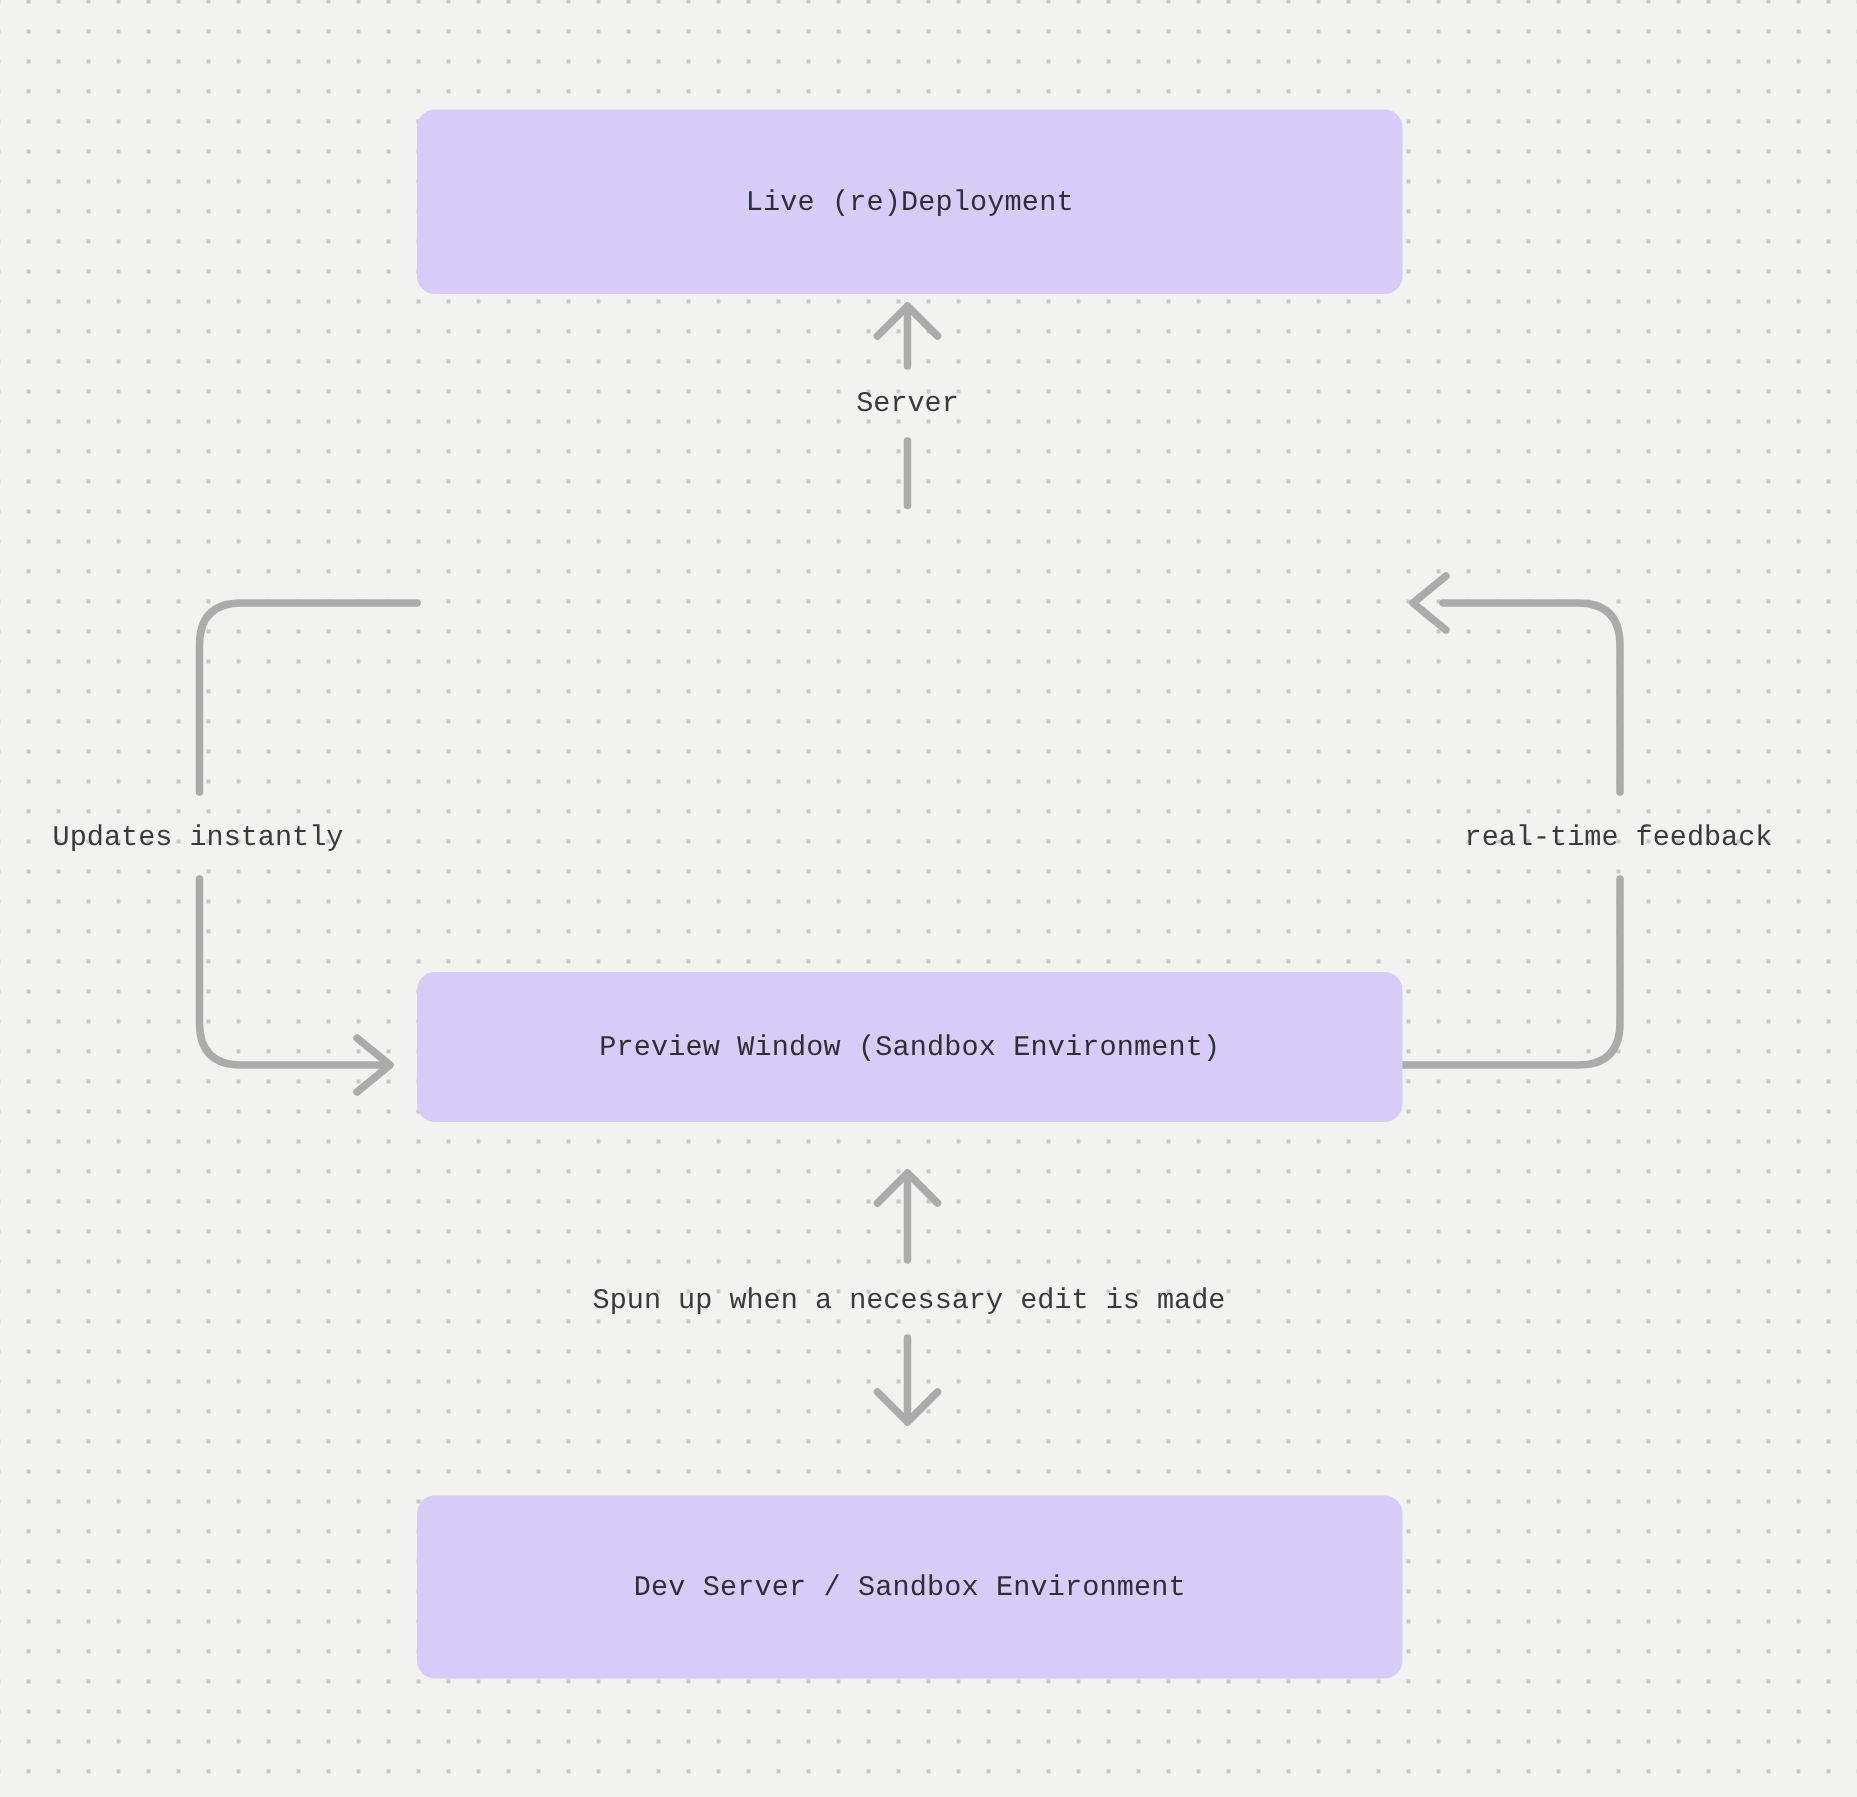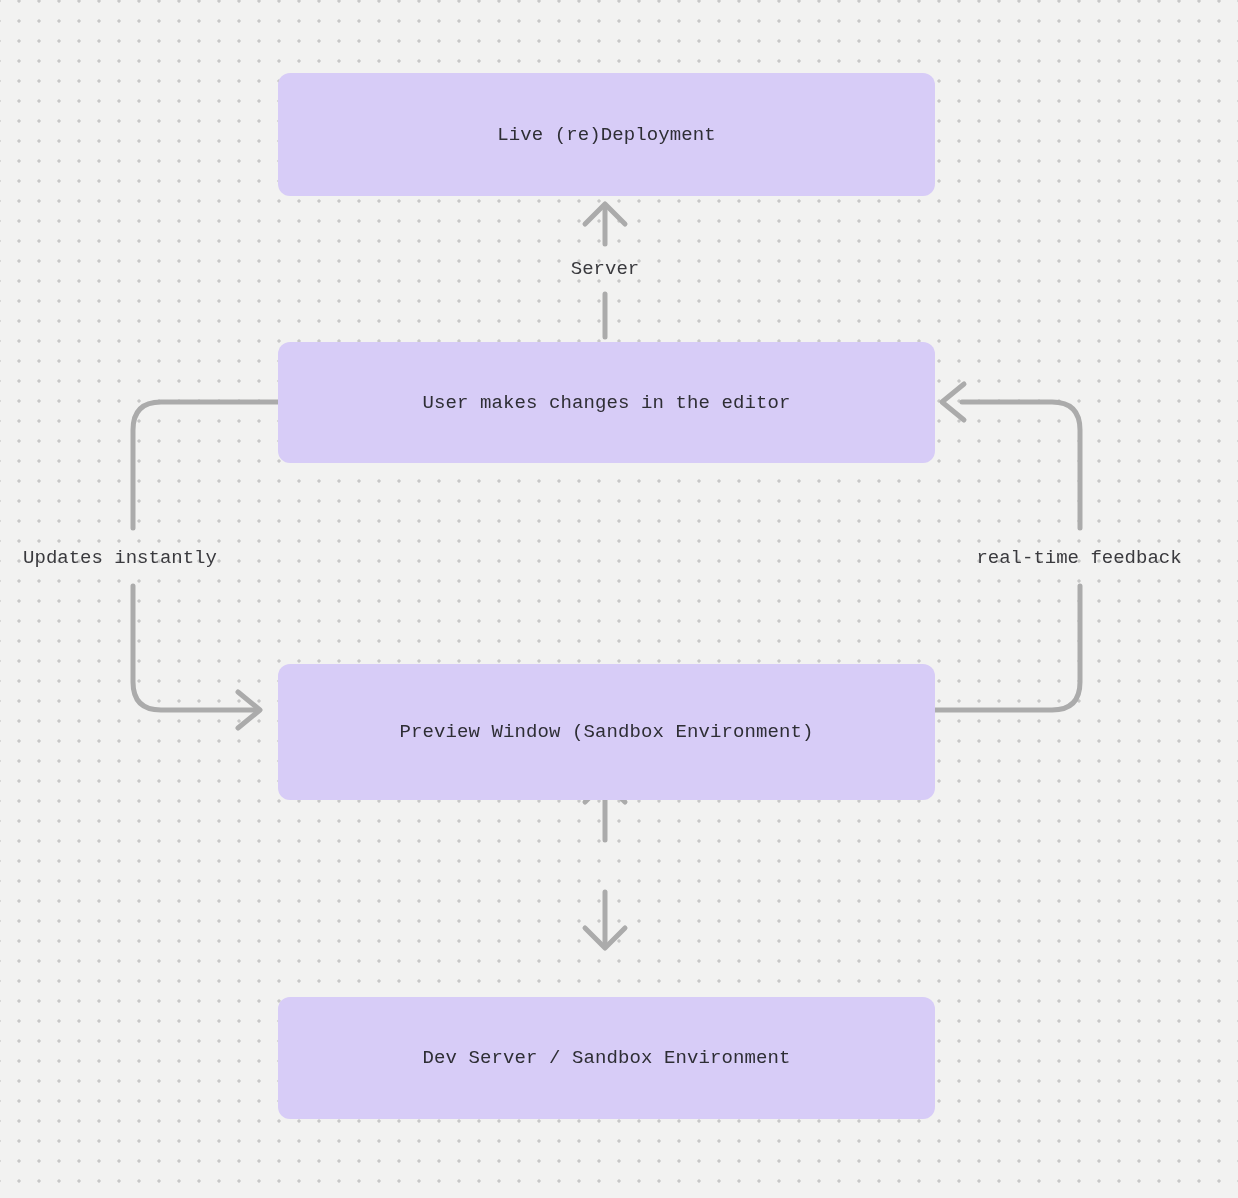--- a/index.html
+++ b/index.html
@@ -76,32 +76,30 @@
     <path d="M605 784 L605 840"></path>
     <path d="M585 802 L605 782 L625 802"></path>
     <path d="M605 892 L605 946"></path>
     <path d="M585 928 L605 948 L625 928"></path>
   </svg>
 
   <div class="node" style="top:73px;  height:123px;">
     <span>Live (re)Deployment</span>
   </div>
 
-  <div class="node" style="top:342px; height:121px;">
-    <span>User makes changes in the editor</span>
-  </div>
 
-  <div class="node" style="top:664px; height:136px;">
+  <div class="node" style="top:648px; height:100px;">
     <span>Preview Window (Sandbox Environment)</span>
   </div>
 
   <div class="node" style="top:958px; height:122px;margin-top:39px;">
     <span>Dev Server / Sandbox Environment</span>
   </div>
 
   <div class="edge-label" style="left:605px;  top:269px;">Server</div>
 
-  <div class="edge-label" style="left:120px;  top:558px;">Updates instantly</div>
+  <div class="edge-label" style="left:132px;  top:558px;">Updates instantly</div>
 
   <div class="edge-label" style="left:1079px; top:558px;">real-time feedback</div>
 
+  <div class="edge-label" style="left:606px;  top:867px;">Spun up when a necessary edit is made</div>
 
 </div>
 
 </body></html>

